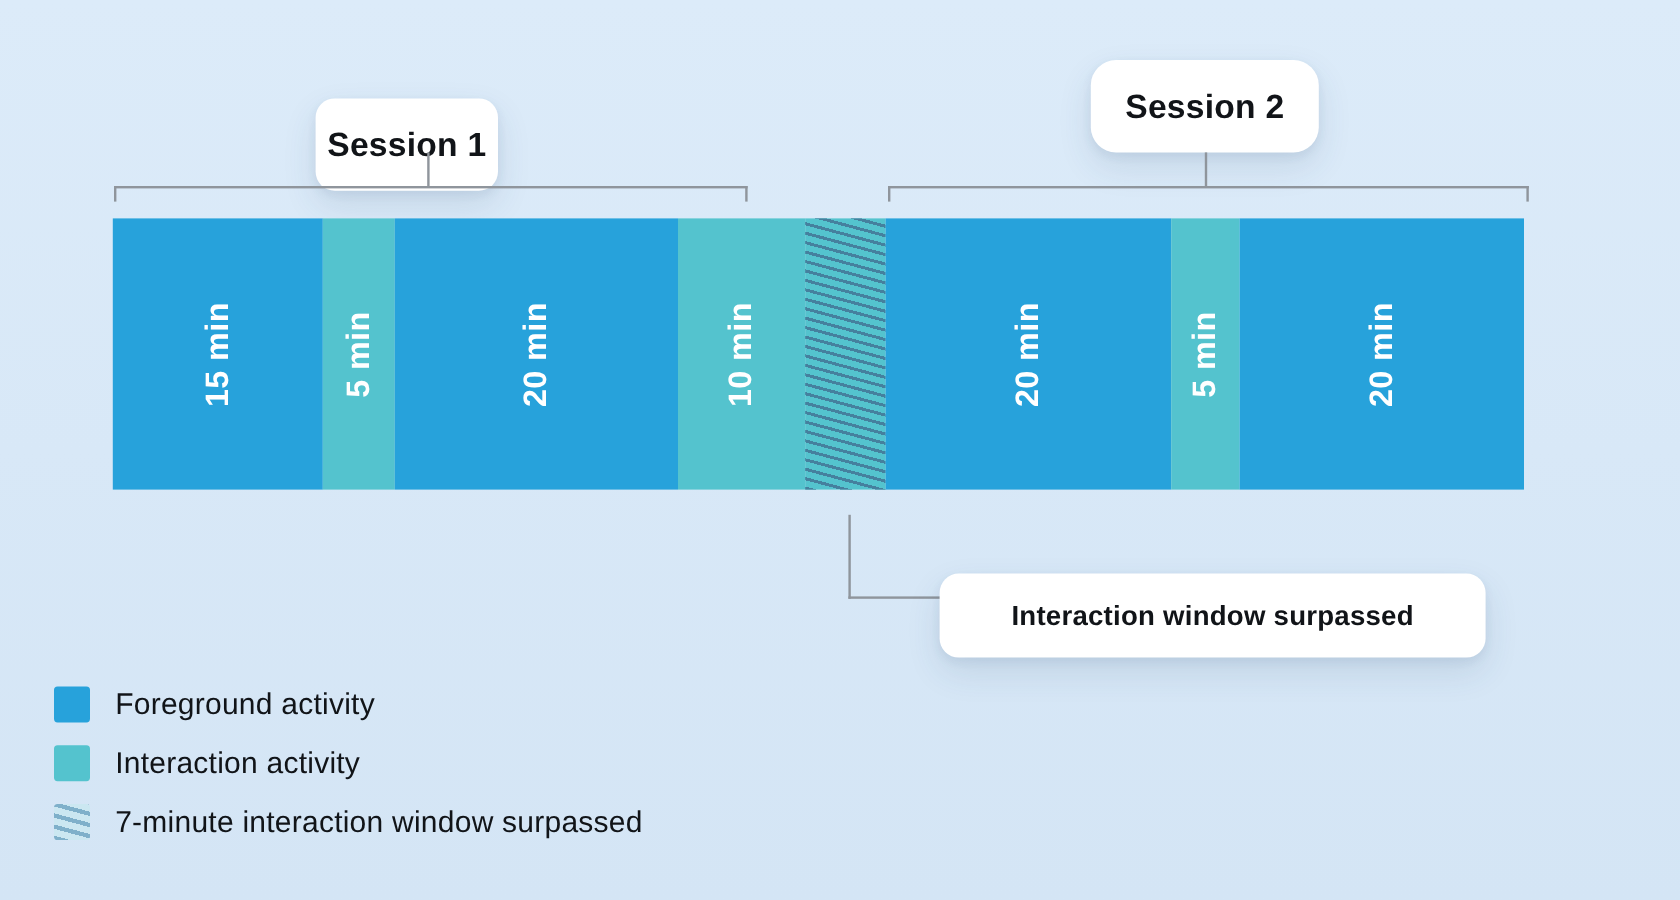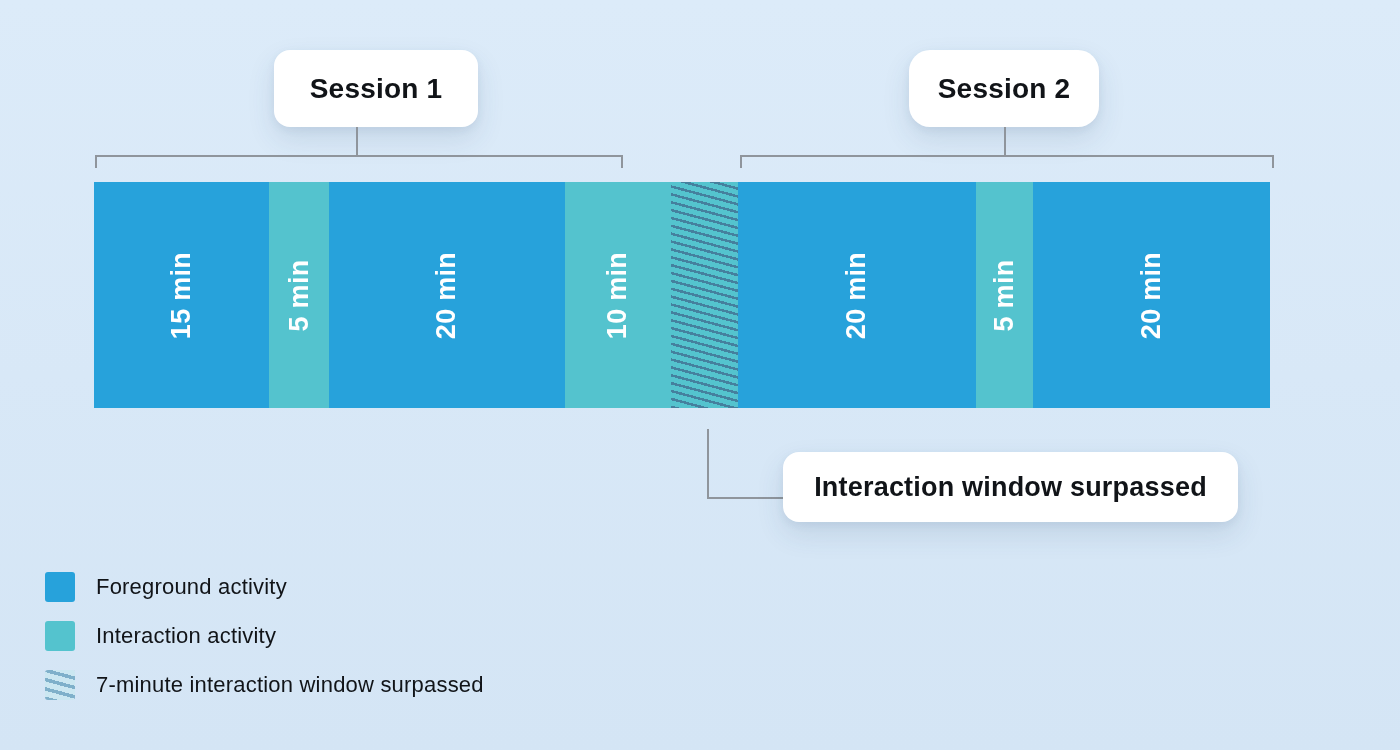--- a/index.html
+++ b/index.html
@@ -19,21 +19,21 @@
     position: absolute;
     top: 50px; height: 77px;
     background: var(--card_bg, #ffffff);
     border-radius: 16px;
     display: flex; align-items: center; justify-content: center;
     font-size: 28px; font-weight: 700;
     color: var(--text_dark, #111418);
     box-shadow: 0 12px 28px rgba(45, 75, 110, 0.12), 0 3px 8px rgba(45, 75, 110, 0.07);
     letter-spacing: 0.2px;
   }
-  .session-card.s1 { left: 274px; width: 204px; }
+  .session-card.s1 { left: 263px; width: 152px; margin-top: 32px; }
   .session-card.s2 { left: 909px; width: 190px; border-radius: 21px; }
 
   .stem {
     position: absolute;
     width: 2px; background: var(--connector_gray, #8f959c);
     top: 127px; height: 28px;
   }
   .stem.s1 { left: 356px; }
   .stem.s2 { left: 1004px; }
 
@@ -90,26 +90,26 @@
   
   .callout-connector {
     position: absolute;
     left: 707px; top: 429px;
     width: 76px; height: 68px;
     border-left: 2px solid var(--connector_gray, #8f959c);
     border-bottom: 2px solid var(--connector_gray, #8f959c);
   }
   .callout-card {
     position: absolute;
-    left: 783px; top: 452px;
+    left: 783px; top: 478px;
     width: 455px; height: 70px;
     background: var(--card_bg, #ffffff);
     border-radius: 16px;
     display: flex; align-items: center; justify-content: center;
-    font-size: 27px; font-weight: 700;
+    font-size: 23px; font-weight: 700;
     color: var(--text_dark, #111418);
     box-shadow: 0 12px 28px rgba(45, 75, 110, 0.12), 0 3px 8px rgba(45, 75, 110, 0.07);
     letter-spacing: 0.2px;
   }
 
   
   .legend {
     position: absolute;
     left: 45px; top: 572px;
     display: flex; flex-direction: column;
@@ -127,21 +127,21 @@
     background-color: var(--legend_hatch_bg, #cbe7f1);
     background-image: repeating-linear-gradient(
       15deg,
       var(--legend_hatch_stripe, #7fb0ca) 0px,
       var(--legend_hatch_stripe, #7fb0ca) 3.5px,
       transparent 3.5px,
       transparent 9px
     );
   }
   .legend-label {
-    font-size: 22px;
+    font-size: 25px;
     color: var(--text_dark, #111418);
     letter-spacing: 0.2px;
   }
 </style>
 </head>
 <body>
 
 <div class="canvas">
 
   <div class="session-card s1">

